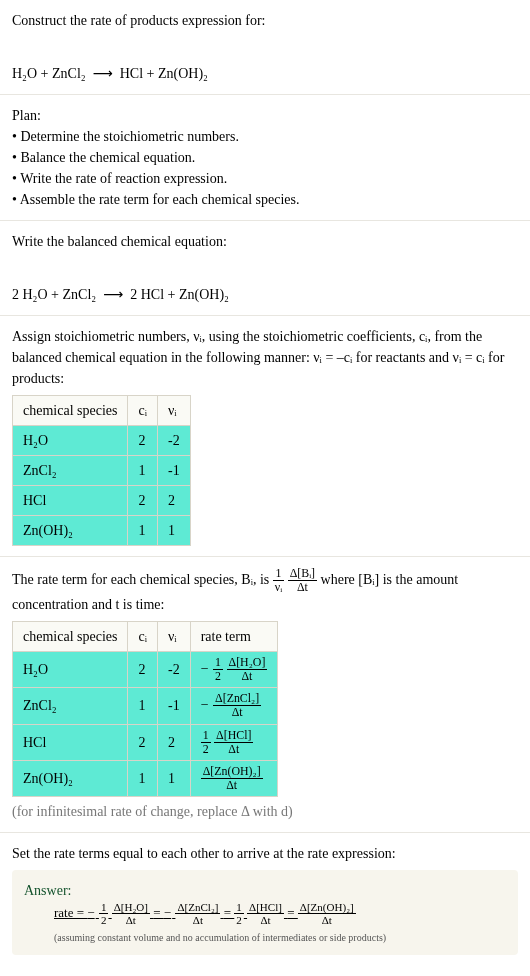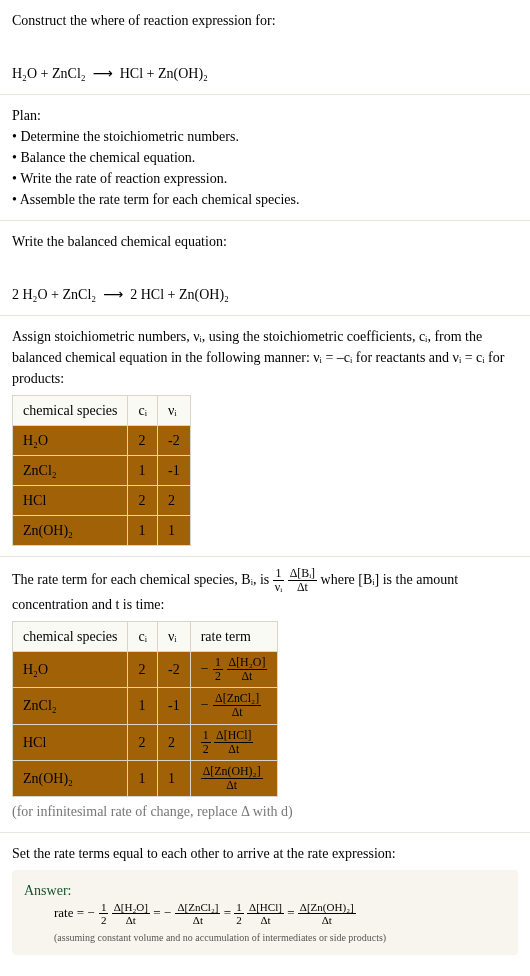--- a/index.html
+++ b/index.html
@@ -33,21 +33,21 @@
   table.data {
     border-collapse: collapse;
     margin-top: 6px;
     font-family: Georgia, serif;
   }
   table.data th, table.data td {
     border: 1px solid #d8d4c8;
     padding: 4px 10px;
     text-align: left;
     font-weight: normal;
-    background: #a16207;
+    background: #5eead4;
   }
   table.data th {
     background: #fafaf5;
   }
   .frac {
     display: inline-block;
     vertical-align: middle;
     text-align: center;
     font-size: 0.85em;
     line-height: 1.1;
@@ -72,35 +72,36 @@
     padding: 10px 12px;
     margin-top: 6px;
   }
   .answer-box .label {
     color: #14532d;
   }
   .answer-line {
     white-space: nowrap;
     font-size: 13px;
     padding-left: 30px;
+    text-decoration: underline;
   }
   .answer-note {
     font-size: 10px;
     color: #555;
     padding-left: 30px;
     margin-top: 4px;
   }
   .inline { display: inline-block; vertical-align: middle; }
   .neg { margin-right: 1px; }
 </style>
 </head>
 <body>
 
 <div class="section">
-  <div>Construct the where of reaction expression for:</div>
+  <div>Construct the rate of products expression for:</div>
   <div class="equation">
     <span>H₂O + ZnCl₂</span>
     &nbsp;<span>⟶</span>&nbsp;
     <span>HCl + Zn(OH)₂</span>
   </div>
 </div>
 <hr class="sep">
 
 <div class="section">
   <div>Plan:</div>

